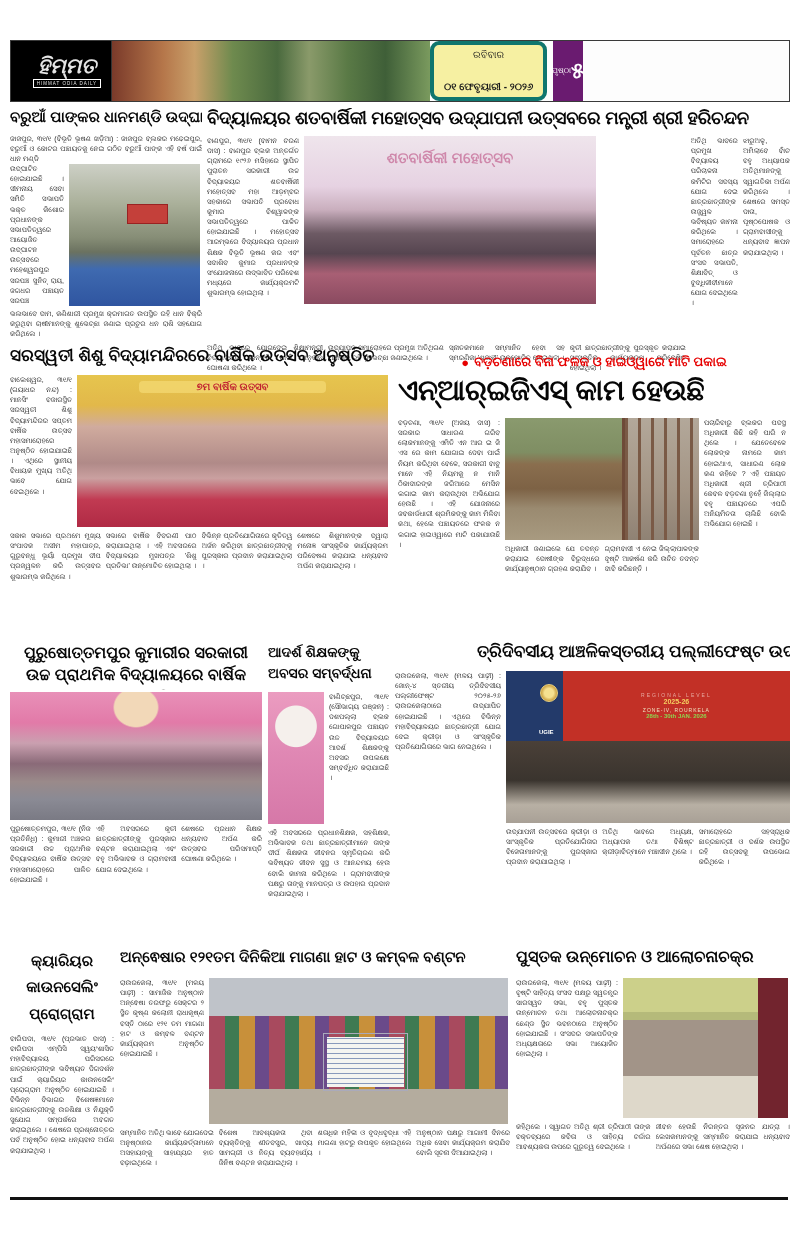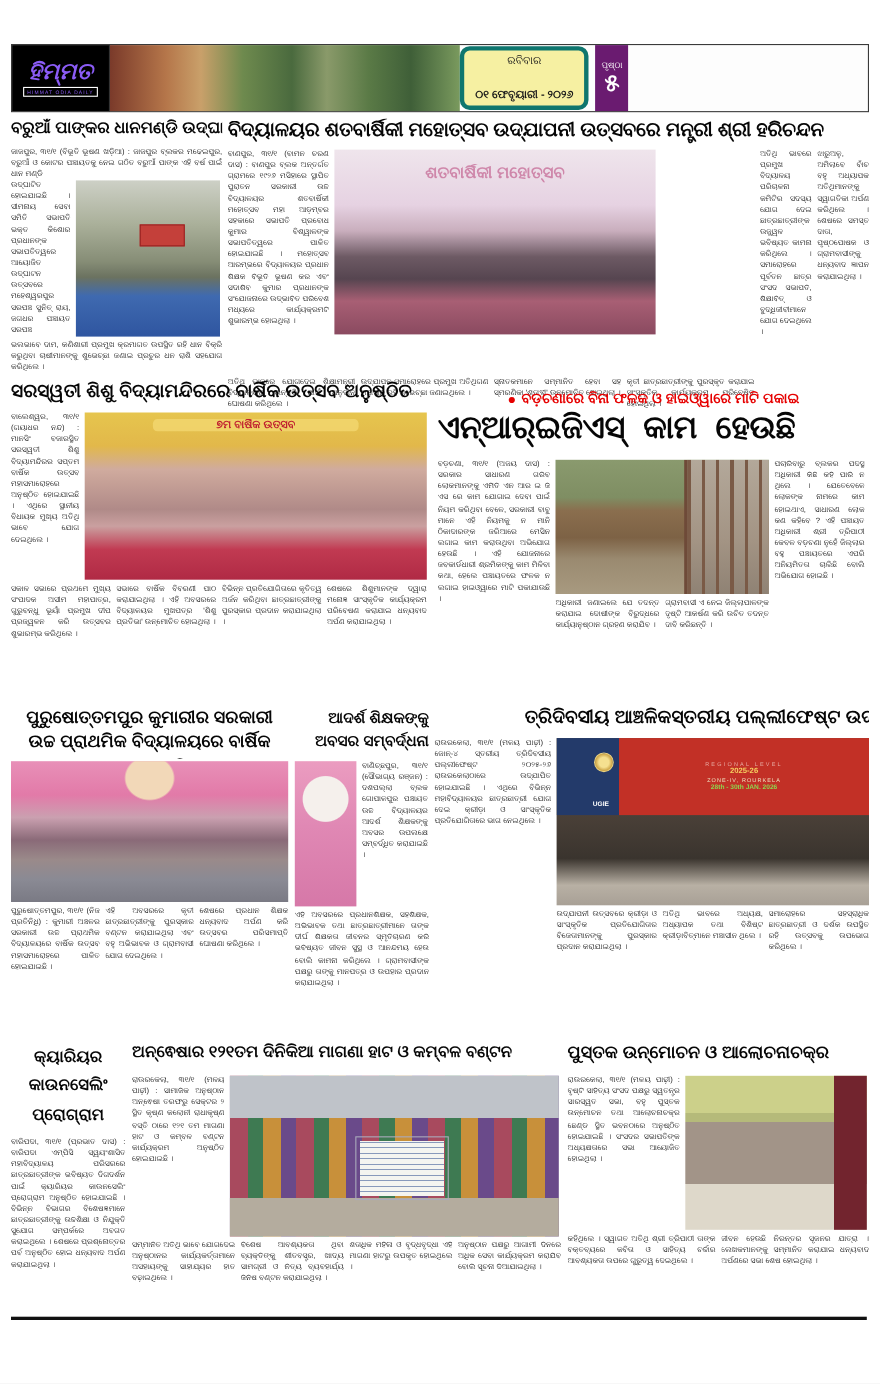--- a/index.html
+++ b/index.html
@@ -1,32 +1,32 @@
 <!DOCTYPE html>
 <html><head>
 <meta charset="utf-8">
 <style>
   html,body{margin:0;padding:0;background:#e9e9e9;}
   #page{position:relative;width:800px;height:1258px;background:#ffffff;margin:0 auto;
         font-family:"Liberation Sans",sans-serif;overflow:hidden;}
   .abs{position:absolute;}
   
   #masthead{left:10px;top:40px;width:778px;height:60px;border:1px solid #3a3a3a;display:flex;align-items:stretch;background:#fdfdfd;}
-  #logo-box{width:88px;background:#000;color:#8b5cf6;display:flex;flex-direction:column;justify-content:center;align-items:center;border-right:1px solid #333;}
+  #logo-box{width:88px;background:#000;color:#e5e5e5;display:flex;flex-direction:column;justify-content:center;align-items:center;border-right:1px solid #333;padding-left:12px;}
   #logo-title{font-size:21px;font-weight:700;font-style:italic;line-height:1;}
   #logo-sub{font-size:4.5px;letter-spacing:1px;border:1px solid #fff;padding:1px 3px;margin-top:3px;white-space:nowrap;}
   #head-strip{width:318px;background:
       linear-gradient(90deg,#7a3a2a 0%,#b5764a 16%,#c9a06a 26%,#6e8a4e 38%,#4a6a3e 52%,#8a9a6a 62%,#5a7a46 74%,#3f5f38 86%,#7a9a5e 100%);}
   #head-title{flex:1;display:flex;align-items:center;justify-content:center;
       font-size:36px;font-weight:800;color:#157a15;text-shadow:1.5px 1.5px 0 #a8cfa8;letter-spacing:-1px;}
   #date-box{align-self:center;background:#f6f0a2;border:4px solid #0f766e;border-radius:9px;
       padding:4px 10px;text-align:center;margin-right:6px;}
   #date-day{font-size:10px;color:#1a1a1a;}
   #date-val{font-size:10px;font-weight:700;color:#1a1a1a;margin-top:20px;}
-  #page-box{width:30px;background:#6a1b70;color:#fff;display:flex;flex-direction:column;align-items:center;justify-content:center;}
+  #page-box{width:30px;background:#6a1b70;color:#fff;display:flex;flex-direction:row;align-items:center;justify-content:center;}
   #page-label{font-size:8px;}
   #page-num{font-size:22px;font-weight:700;line-height:1;}
   
   .hl{font-weight:700;color:#060606;overflow:hidden;font-family:"Liberation Sans",sans-serif;}
   .bt{font-size:7px;line-height:1.45;text-align:justify;color:#1b1b1b;overflow:hidden;}
   .row{display:flex;gap:5px;}
   .photo{position:relative;overflow:hidden;flex:none;}
   
   #art-a{left:10px;top:108px;width:192px;height:230px;}
   #art-a .hl{font-size:15px;height:24px;white-space:nowrap;}
@@ -49,42 +49,42 @@
   #art-c .hl{font-size:17px;height:26px;white-space:nowrap;}
   #c-side{width:62px;height:152px;}
   .ph-c{width:311px;height:152px;background:linear-gradient(180deg,#e6c54e 0%,#e2b84a 20%,#d0ab9e 34%,#b08a88 58%,#caa0a0 68%,#c13a52 82%,#b02a44 100%);}
   .ph-c .c-banner{position:absolute;top:4%;left:20%;width:60%;text-align:center;font-size:10px;font-weight:700;color:#c02030;background:rgba(250,225,130,.55);border-radius:4px;overflow:hidden;white-space:nowrap;}
   #c-under{display:flex;gap:5px;height:96px;margin-top:4px;}
   #c-under .bt{flex:1;}
   
   #art-d{left:398px;top:352px;width:392px;height:280px;}
   #d-kicker{display:flex;align-items:center;justify-content:center;gap:5px;height:20px;color:#e60000;font-weight:700;font-size:13px;overflow:hidden;white-space:nowrap;}
   #d-kicker .bullet{font-size:13px;line-height:1;}
-  #art-d .hl{font-size:29px;height:40px;white-space:nowrap;letter-spacing:-0.5px;margin-top:2px;font-family:Liberation Mono, monospace;}
+  #art-d .hl{font-size:29px;height:40px;white-space:nowrap;letter-spacing:-0.5px;margin-top:2px;}
   #d-row{margin-top:4px;}
   #d-coll{width:102px;height:208px;}
   #d-mid{width:194px;display:flex;flex-direction:column;gap:4px;}
   .ph-d{width:194px;height:122px;background:linear-gradient(180deg,#8a9a6e 0%,#7f8e63 28%,#8a6e4e 38%,#7d6245 58%,#9a8a70 74%,#a89a80 100%);}
   .ph-d .gate{position:absolute;right:0;top:0;width:38%;height:100%;background:
       repeating-linear-gradient(90deg,#7a5a46 0 3px,rgba(0,0,0,0) 3px 13px),
       linear-gradient(180deg,#b3a89a 0%,#a39484 60%,#8f8274 100%);border-left:3px solid #6e4a38;}
   #d-under{display:flex;gap:5px;height:80px;}
   #d-under .bt{flex:1;}
   #d-colr{width:82px;height:208px;}
   
   #art-e{left:10px;top:642px;width:252px;height:288px;}
   #art-e .hl{font-size:16px;height:48px;text-align:center;line-height:1.4;}
   .ph-e{width:252px;height:128px;margin-top:2px;background:
       radial-gradient(ellipse at 50% 12%,#f2d8b8 0 12%,rgba(0,0,0,0) 13%),
       linear-gradient(180deg,#e890b8 0%,#e27aa8 24%,#caa0b0 40%,#8a6a78 56%,#9a8a8a 70%,#8a8a94 84%,#7a7a84 100%);}
   #e-under{display:flex;gap:5px;height:100px;margin-top:4px;}
   #e-under .bt{flex:1;}
   
   #art-f{left:268px;top:642px;width:122px;height:288px;}
-  #art-f .hl{font-size:14px;height:48px;text-align:right;line-height:1.5;}
+  #art-f .hl{font-size:14px;height:48px;text-align:left;line-height:1.5;}
   .ph-f{width:56px;height:132px;background:
       radial-gradient(circle at 50% 26%,#f5f0ec 0 20%,rgba(0,0,0,0) 21%),
       linear-gradient(180deg,#eb9cc0 0%,#e088b4 45%,#d678a8 100%);}
   #f-side{width:60px;height:132px;}
   #f-below{height:96px;margin-top:4px;}
   
   #art-g{left:395px;top:642px;width:395px;height:288px;}
   #art-g .hl{font-size:17px;height:26px;white-space:nowrap;padding-left:82px;}
   #g-side{width:106px;height:252px;}
   #g-stack{width:284px;display:flex;flex-direction:column;gap:4px;}

